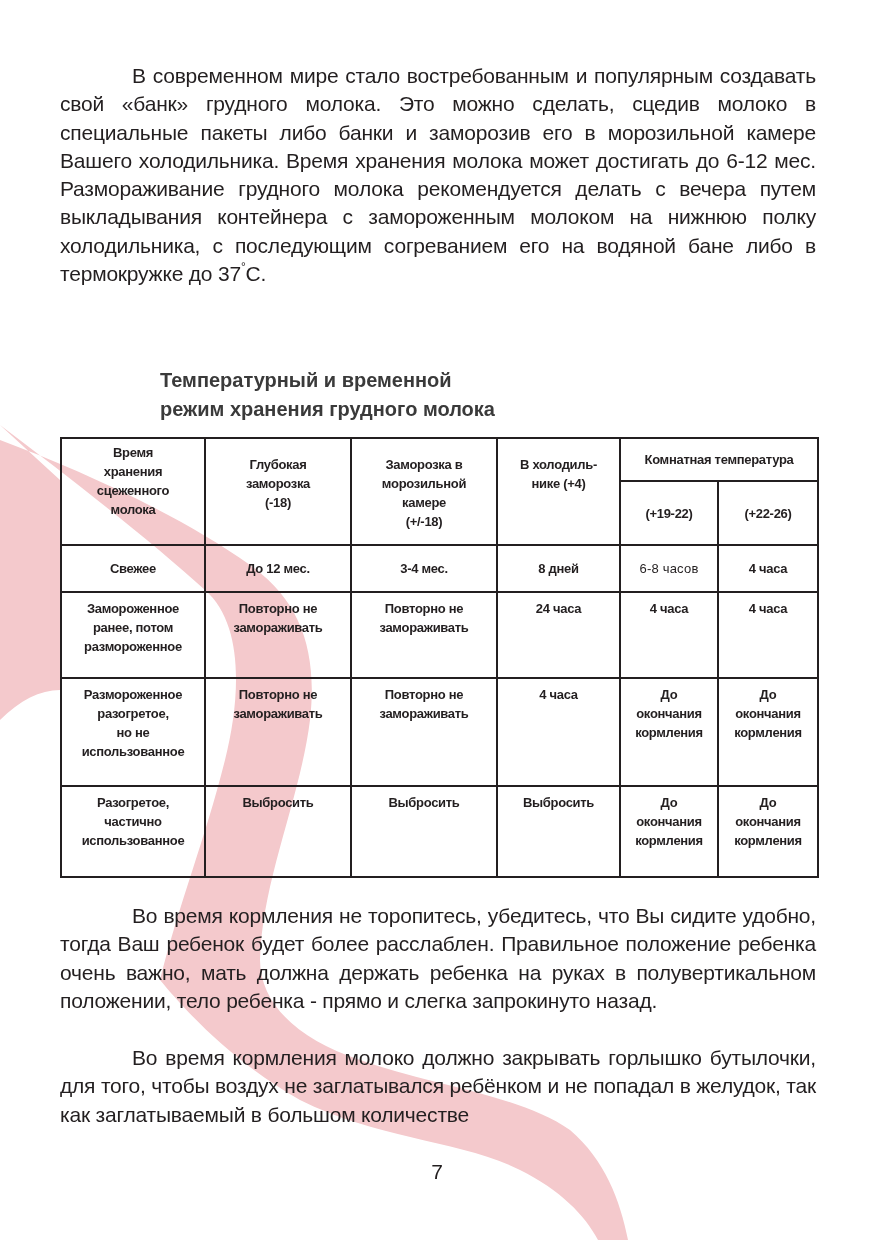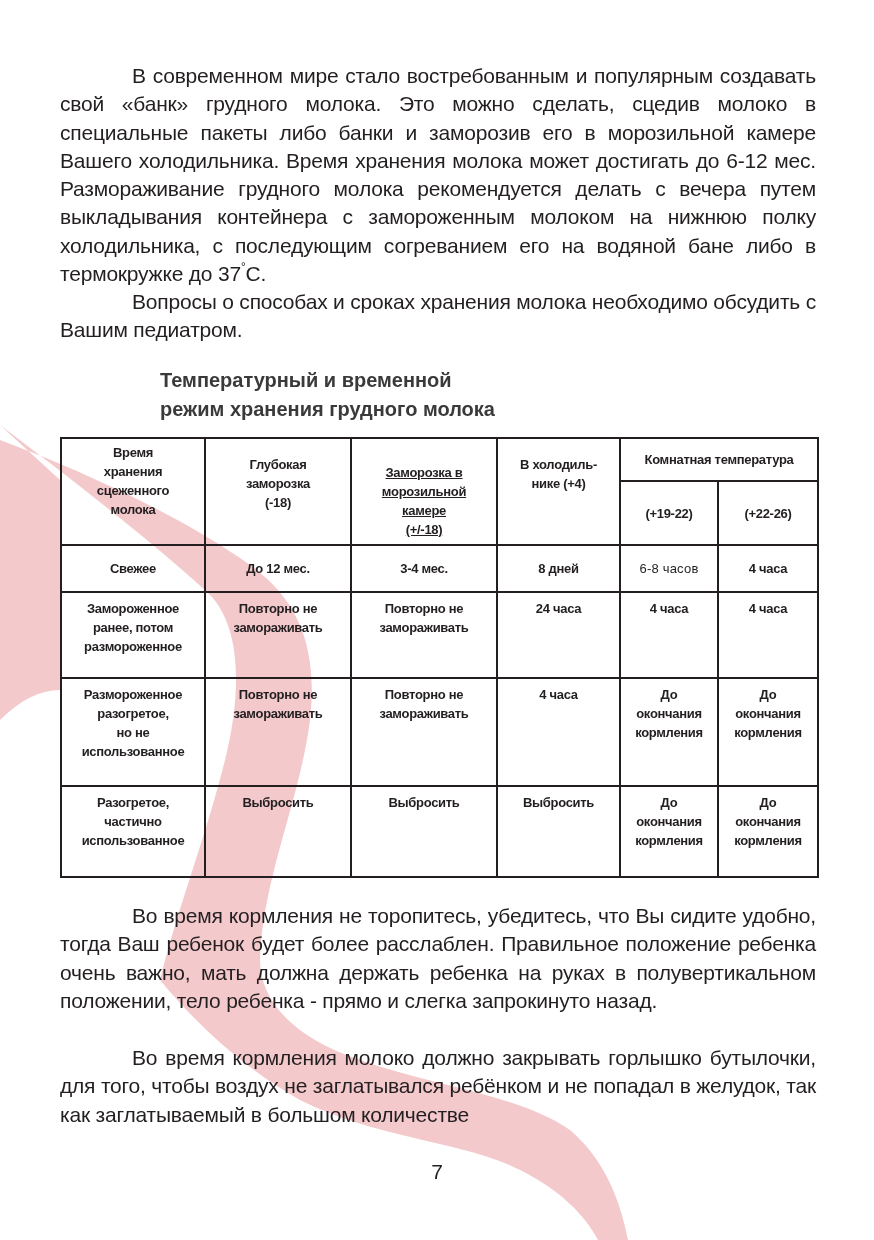--- a/index.html
+++ b/index.html
@@ -65,21 +65,20 @@
            C262,880 300,800 310,720
            C318,650 300,600 250,565
            C180,515 80,470 0,440 Z
            M0,425 L0,720 C20,700 40,690 60,690 L60,480 Z"></path>
 </svg>
 
 <div class="content">
 
   <p class="para para-1" style="margin:0;"><span class="indent"></span><span>В современном мире стало востребованным и популярным создавать свой «банк» грудного молока. Это можно сделать, сцедив молоко в специальные пакеты либо банки и заморозив его в морозильной камере Вашего холодильника. Время хранения молока может достигать до 6-12 мес. Размораживание грудного молока рекомендуется делать с вечера путем выкладывания контейнера с замороженным молоком на нижнюю полку холодильника, с последующим согреванием его на водяной бане либо в термокружке до 37</span><sup class="deg">°</sup><span>С.</span></p>
 
-  <p class="para para-2" style="margin:0;"><span class="indent"></span><span>Вопросы о способах и сроках хранения молока необходимо обсудить с Вашим педиатром.</span></p>
 
   <div class="title">
     <div>Температурный и временной</div>
     <div>режим хранения грудного молока</div>
   </div>
 
   <table class="storage">
     <colgroup>
       <col style="width:144px">
       <col style="width:146px">
@@ -90,21 +89,21 @@
     </colgroup>
     <tbody>
         <tr class="row-head-1">
       <td rowspan="2" style="padding-top:4px;">Время
 хранения
 сцеженного
 молока</td>
       <td rowspan="2" style="padding-top:16px;">Глубокая
 заморозка
 (-18)</td>
-      <td rowspan="2" style="padding-top:24px;text-decoration:underline;">Заморозка в
+      <td rowspan="2" style="padding-top:16px;">Заморозка в
 морозильной
 камере
 (+/-18)</td>
       <td rowspan="2" style="padding-top:16px;">В холодиль-
 нике (+4)</td>
       <td colspan="2" class="mid" style="height:41px;">Комнатная температура</td>
     </tr>
     <tr>
       <td class="mid" style="height:62px;">(+19-22)</td>
       <td class="mid" style="height:62px;">(+22-26)</td>

